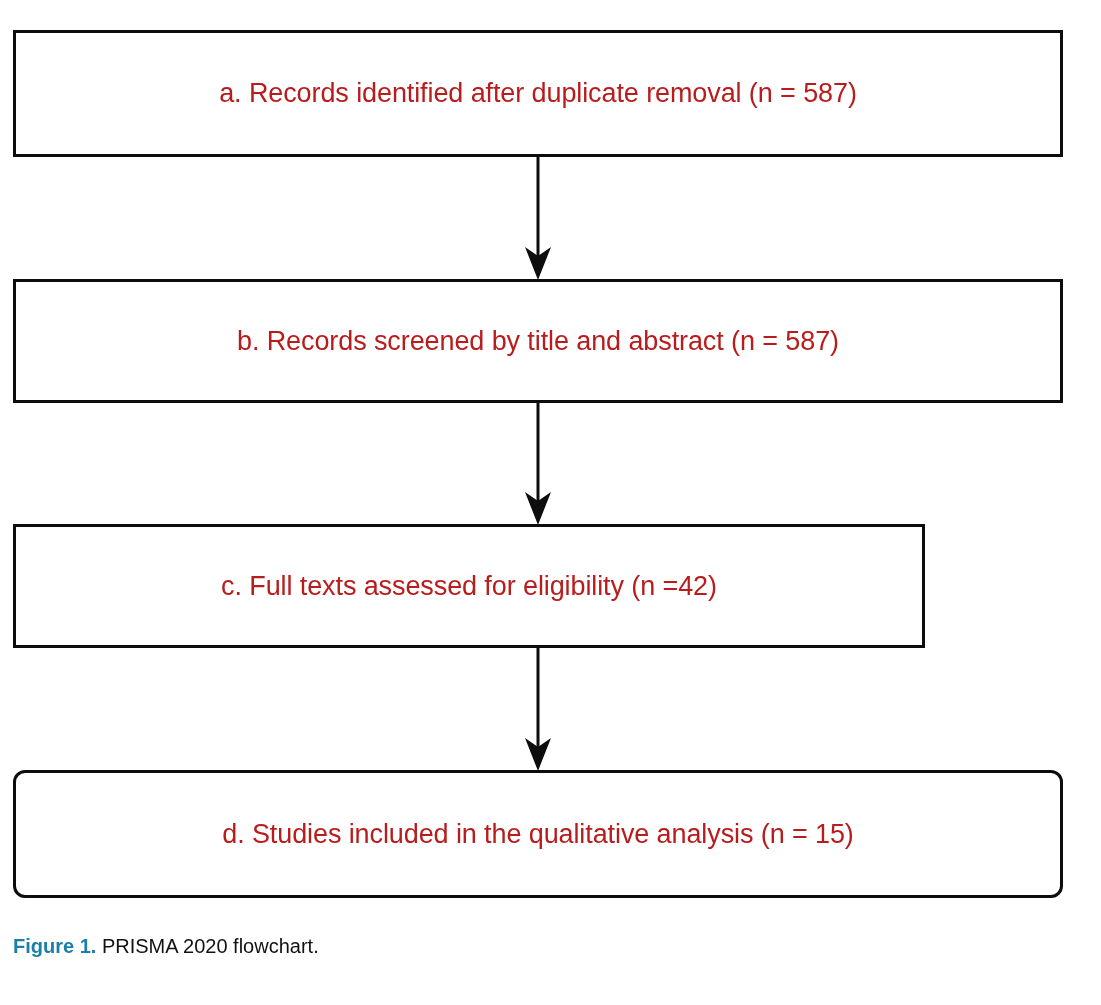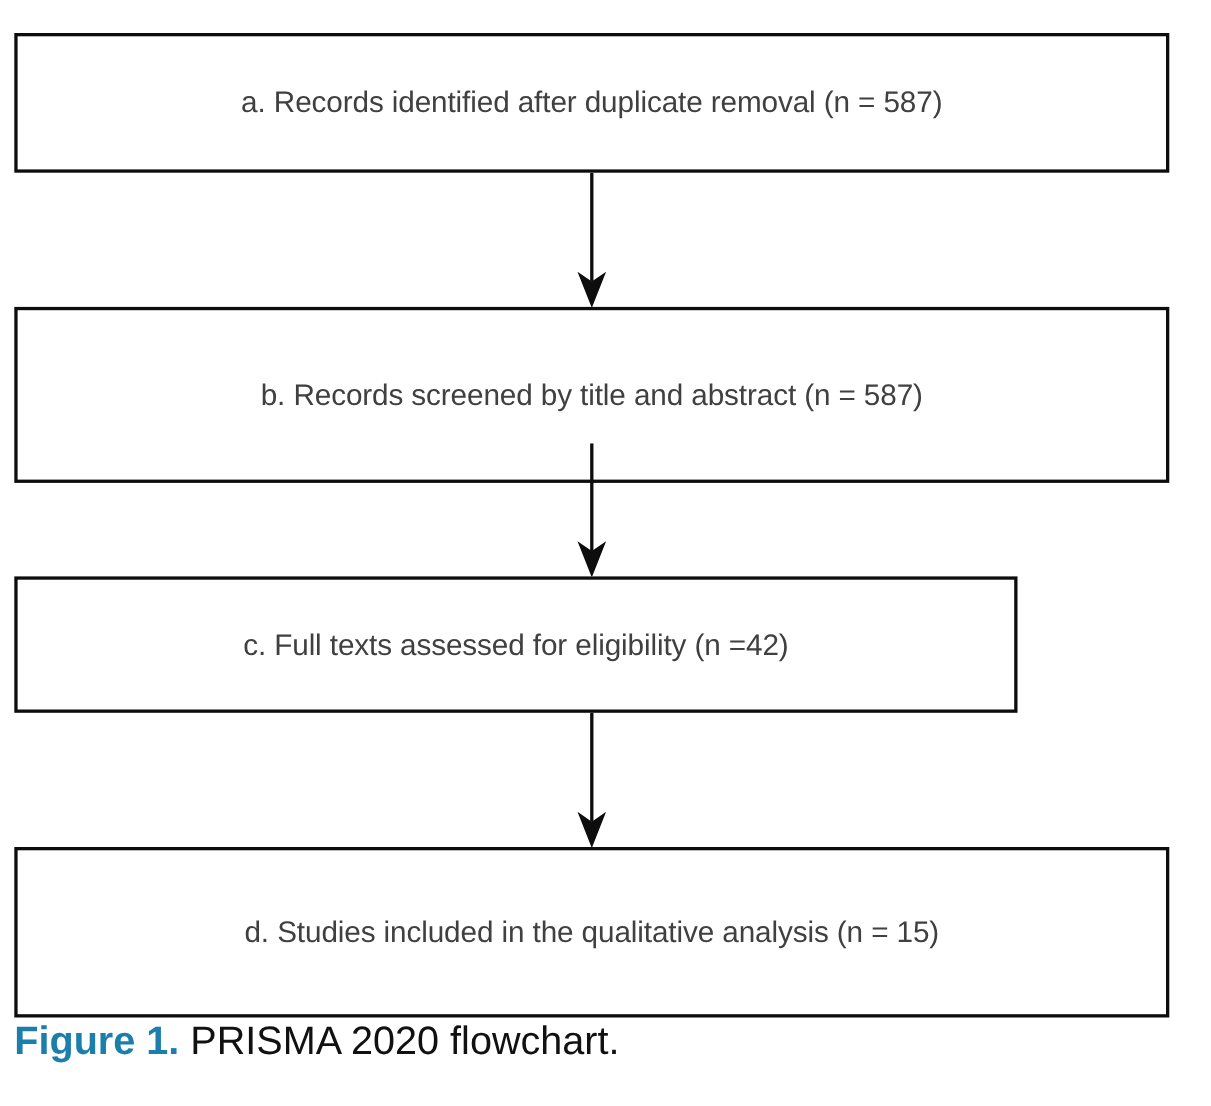--- a/index.html
+++ b/index.html
@@ -31,50 +31,50 @@
     box-sizing: border-box;
     border: 3px solid #0d0d0d;
     background: #ffffff;
     display: flex;
     align-items: center;
     justify-content: center;
   }
   .flow-box-label {
     font-size: 27px;
     line-height: 1.2;
-    color: #404040;
+    color: #b91c1c;
     font-weight: 400;
     letter-spacing: -0.1px;
     text-align: left;
     white-space: nowrap;
   }
 
   #box-a { left: 13px; top: 30px;  width: 1050px; height: 127px; }
-  #box-b { left: 13px; top: 279px; width: 1050px; height: 160px; }
+  #box-b { left: 13px; top: 279px; width: 1050px; height: 124px; }
   #box-c { left: 13px; top: 524px; width: 912px; height: 124px; }
-  #box-d { left: 13px; top: 770px; width: 1050px; height: 155px; }
+  #box-d { left: 13px; top: 770px; width: 1050px; height: 128px; border-radius: 12px; }
 
   
   .flow-arrow {
     position: absolute;
     left: 524px;
     width: 28px;
   }
   #arrow-a-b { top: 157px; height: 123px; }
   #arrow-b-c { top: 403px; height: 122px; }
   #arrow-c-d { top: 648px; height: 123px; }
   .flow-arrow svg { display: block; width: 100%; height: 100%; }
 
   
   #figure-caption {
     position: absolute;
     left: 13px;
     top: 926px;
     width: 1060px;
-    font-size: 36px;
+    font-size: 20px;
     line-height: 40px;
     color: #111111;
     white-space: nowrap;
   }
   #figure-caption .caption-prefix {
     font-weight: 700;
     color: #1b7eab;
   }
   #figure-caption .caption-text {
     font-weight: 400;

